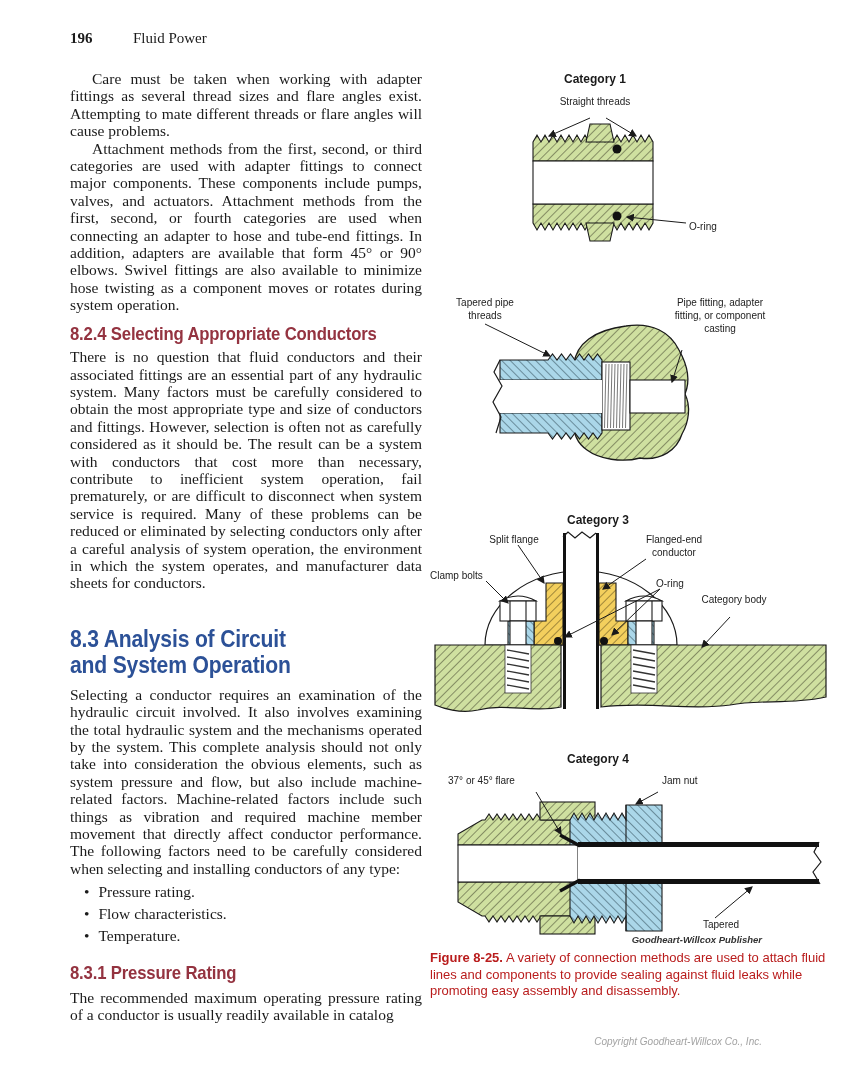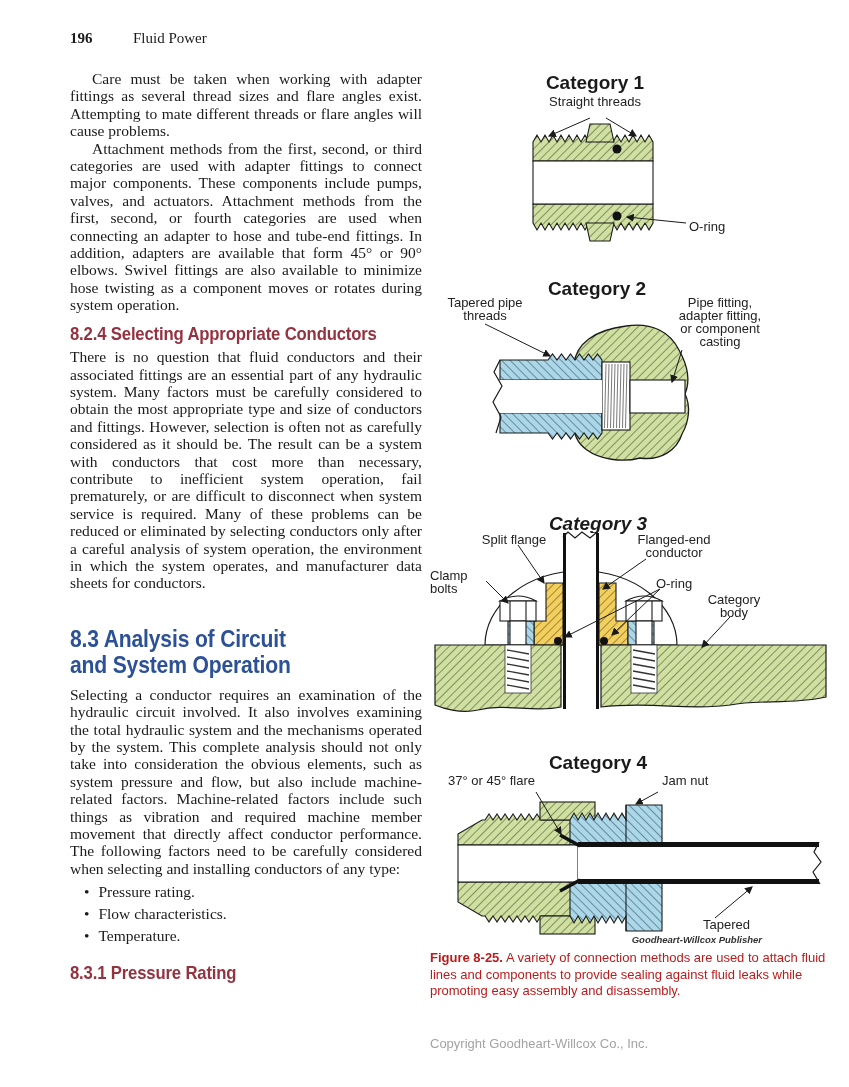--- a/index.html
+++ b/index.html
@@ -15,26 +15,26 @@
   .indent{text-indent:22px;}
   h2,h3{font-family:"Liberation Sans",sans-serif;font-weight:bold;margin:0;white-space:nowrap;
         transform:scaleX(.88);transform-origin:left center;letter-spacing:-.2px;}
   .h-red{color:var(--heading-red,#943340);font-size:19px;}
   .h-blue{color:var(--heading-blue,#2c5197);font-size:24px;line-height:26px;white-space:pre-line;}
   ul.bullets{list-style:none;margin:6px 0 0 0;padding:0;}
   ul.bullets li{margin:0 0 4.5px 14px;text-align:left;}
   ul.bullets li::before{content:"•";margin-right:9px;}
   
   #right-col{left:430px;top:60px;width:402px;height:1000px;}
-  .cat-title{font-family:"Liberation Sans",sans-serif;font-weight:bold;font-size:19px;text-align:center;}
-  .dlabel{font-family:"Liberation Sans",sans-serif;font-size:13px;line-height:13px;color:#222;text-align:center;}
+  .cat-title{font-family:"Liberation Sans",sans-serif;font-weight:bold;font-size:12px;text-align:center;}
+  .dlabel{font-family:"Liberation Sans",sans-serif;font-size:10px;line-height:13px;color:#222;text-align:center;}
   .credit{font-family:"Liberation Sans",sans-serif;font-style:italic;font-weight:bold;font-size:9.5px;color:#333;text-align:right;}
   .caption{font-family:"Liberation Sans",sans-serif;font-size:13px;line-height:16.5px;text-align:left;color:#b91c1c;}
   .caption b{font-weight:bold;}
-  .copyright{font-family:"Liberation Sans",sans-serif;font-size:13px;color:var(--copyright-gray,#a3a3a3);text-align:left;}
+  .copyright{font-family:"Liberation Sans",sans-serif;font-size:10px;color:var(--copyright-gray,#a3a3a3);text-align:right;font-style:italic;}
   svg{display:block;overflow:visible;}
   .outline{stroke:#1a1a1a;stroke-width:1.1;}
   .arrow{stroke:#1a1a1a;stroke-width:1;fill:none;}
 </style>
 </head>
 <body>
 
 <svg width="0" height="0" class="abs" aria-hidden="true">
   <defs>
     <pattern id="hatchG" patternUnits="userSpaceOnUse" width="6" height="6" patternTransform="rotate(-45)">
@@ -65,20 +65,21 @@
   <p class="para" style="margin-top:6px;">There is no question that fluid conductors and their associated fittings are an essential part of any hydraulic system. Many factors must be carefully considered to obtain the most appropriate type and size of conductors and fittings. However, selection is often not as carefully considered as it should be. The result can be a system with conductors that cost more than necessary, contribute to inefficient system operation, fail prematurely, or are difficult to disconnect when system service is required. Many of these problems can be reduced or eliminated by selecting conductors only after a careful analysis of system operation, the environment in which the system operates, and manufacturer data sheets for conductors.</p>
   <h2 class="h-blue" style="margin-top:34px;">8.3 Analysis of Circuit
 and System Operation</h2>
   <p class="para" style="margin-top:8px;">Selecting a conductor requires an examination of the hydraulic circuit involved. It also involves examining the total hydraulic system and the mechanisms operated by the system. This complete analysis should not only take into consideration the obvious elements, such as system pressure and flow, but also include machine-related factors. Machine-related factors include such things as vibration and required machine member movement that directly affect conductor performance. The following factors need to be carefully considered when selecting and installing conductors of any type:</p>
   <ul class="bullets">
     <li>Pressure rating.</li>
     <li>Flow characteristics.</li>
     <li>Temperature.</li>
   </ul>
   <h3 class="h-red" style="margin-top:20px;">8.3.1 Pressure Rating</h3>
+  <p class="para" style="margin-top:7px;">The recommended maximum operating pressure rating of a conductor is usually readily available in catalog</p>
 </div>
 
 <div id="right-col" class="abs">
 
   <div class="abs" style="left:0;top:12px;width:402px;height:205px;">
     <div class="abs cat-title" style="left:0;top:0;width:330px;">Category 1</div>
     <div class="abs dlabel" style="left:0;top:23px;width:330px;">Straight threads</div>
     <svg class="abs" style="left:0;top:44px;" width="402" height="135" viewBox="0 0 402 135">
       <path d="M103,26 l4,-7 4,7 4,-7 4,7 4,-7 4,7 4,-7 4,7 4,-7 4,7 4,-7 4,7 4,-7 4,7 4,-7 4,7 4,-7 4,7 4,-7 4,7 4,-7 4,7 4,-7 4,7 4,-7 4,7 4,-7 4,7 4,-7 4,7 L223,45 L103,45 Z" fill="url(#hatchG)" class="outline"></path>
       <path d="M103,107 l4,7 4,-7 4,7 4,-7 4,7 4,-7 4,7 4,-7 4,7 4,-7 4,7 4,-7 4,7 4,-7 4,7 4,-7 4,7 4,-7 4,7 4,-7 4,7 4,-7 4,7 4,-7 4,7 4,-7 4,7 4,-7 4,7 4,-7 L223,88 L103,88 Z" fill="url(#hatchG)" class="outline"></path>
@@ -88,21 +89,20 @@
       <circle cx="187" cy="33" r="4.5" fill="#111"></circle>
       <circle cx="187" cy="100" r="4.5" fill="#111"></circle>
       <line x1="160" y1="2" x2="119" y2="20" class="arrow" marker-end="url(#arr)"></line>
       <line x1="176" y1="2" x2="206" y2="20" class="arrow" marker-end="url(#arr)"></line>
       <line x1="256" y1="107" x2="197" y2="101" class="arrow" marker-end="url(#arr)"></line>
     </svg>
     <div class="abs dlabel" style="left:259px;top:148px;width:60px;text-align:left;">O-ring</div>
   </div>
 
   <div class="abs" style="left:0;top:218px;width:402px;height:235px;">
-    <div class="abs cat-title" style="left:0;top:0;width:334px;">Category 2</div>
     <div class="abs dlabel" style="left:10px;top:18px;width:90px;">Tapered pipe threads</div>
     <div class="abs dlabel" style="left:244px;top:18px;width:92px;">Pipe fitting, adapter fitting, or component casting</div>
     <svg class="abs" style="left:0;top:44px;" width="402" height="190" viewBox="0 0 402 190">
       <path d="M196,4 C222,0 240,10 249,28 C258,44 260,60 255,72 C261,84 259,100 252,112 C247,128 231,139 210,136 C192,141 169,137 157,128 C147,121 143,112 144,100 L144,42 C146,22 164,8 196,4 Z" fill="url(#hatchG)" stroke="#1a1a1a" stroke-width="1.3"></path>
       <path d="M70,38 L118,38 l4.5,-6 4.5,6 4.5,-6 4.5,6 4.5,-6 4.5,6 4.5,-6 4.5,6 4.5,-6 4.5,6 4.5,-6 4.5,6 L172,58 L70,58 Z" fill="url(#hatchB)" class="outline"></path>
       <path d="M70,91 L172,91 L172,111 l-4.5,6 -4.5,-6 -4.5,6 -4.5,-6 -4.5,6 -4.5,-6 -4.5,6 -4.5,-6 -4.5,6 -4.5,-6 -4.5,6 -4.5,-6 L70,111 Z" fill="url(#hatchB)" class="outline"></path>
       <rect x="172" y="40" width="28" height="68" fill="#ffffff" class="outline"></rect>
       <g stroke="#555" stroke-width=".8">
         <line x1="176" y1="42" x2="174.5" y2="106"></line>
           <line x1="179" y1="42" x2="177.5" y2="106"></line>
@@ -115,21 +115,21 @@
       </g>
       <rect x="70" y="58" width="102" height="33" fill="#fff"></rect>
       <rect x="200" y="58" width="55" height="33" fill="#fff" class="outline"></rect>
       <path d="M70,38 L64,50 L72,64 L63,80 L71,95 L66,111" fill="none" stroke="#1a1a1a" stroke-width="1.2"></path>
       <line x1="55" y1="2" x2="120" y2="34" class="arrow" marker-end="url(#arr)"></line>
       <line x1="252" y1="28" x2="242" y2="60" class="arrow" marker-end="url(#arr)"></line>
     </svg>
   </div>
 
   <div class="abs" style="left:0;top:453px;width:402px;height:239px;">
-    <div class="abs cat-title" style="left:0;top:0;width:336px;font-style:italic;">Category 3</div>
+    <div class="abs cat-title" style="left:0;top:0;width:336px;">Category 3</div>
     <div class="abs dlabel" style="left:45px;top:20px;width:78px;">Split flange</div>
     <div class="abs dlabel" style="left:198px;top:20px;width:92px;">Flanged-end conductor</div>
     <div class="abs dlabel" style="left:0;top:56px;width:64px;text-align:left;">Clamp bolts</div>
     <div class="abs dlabel" style="left:226px;top:64px;width:44px;text-align:left;">O-ring</div>
     <div class="abs dlabel" style="left:268px;top:80px;width:72px;">Category body</div>
     <svg class="abs" style="left:0;top:16px;" width="402" height="223" viewBox="0 0 402 223">
       <path d="M55,116 A96,74 0 0 1 247,116 Z" fill="#fff" stroke="#1a1a1a" stroke-width="1.2"></path>
       <path d="M116,54 L133,54 L133,116 L104,116 L104,92 L116,92 Z" fill="url(#hatchY)" class="outline"></path>
       <path d="M186,54 L169,54 L169,116 L198,116 L198,92 L186,92 Z" fill="url(#hatchY)" class="outline"></path>
       <rect x="78" y="92" width="26" height="24" fill="url(#hatchB)" class="outline"></rect>

